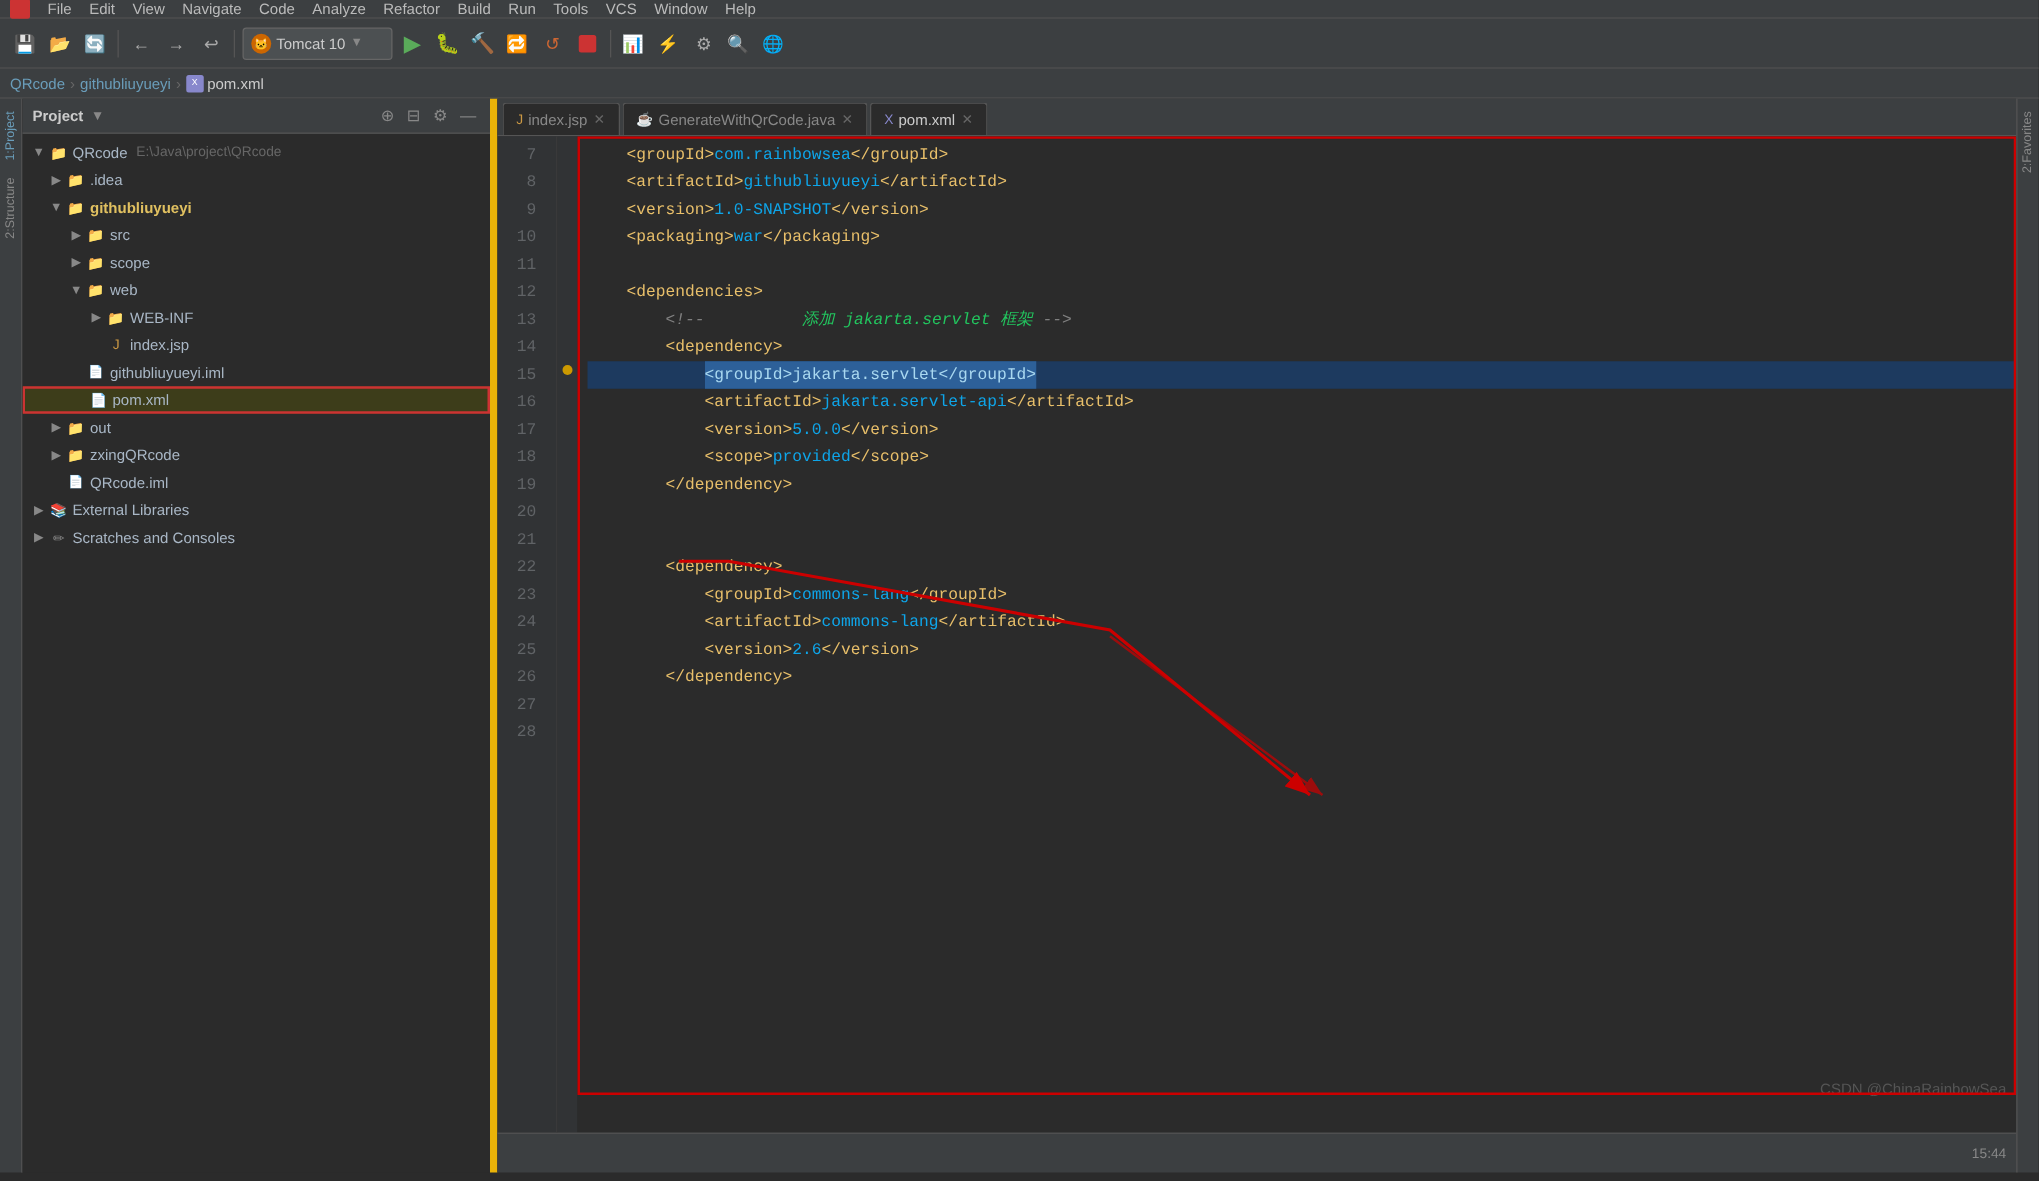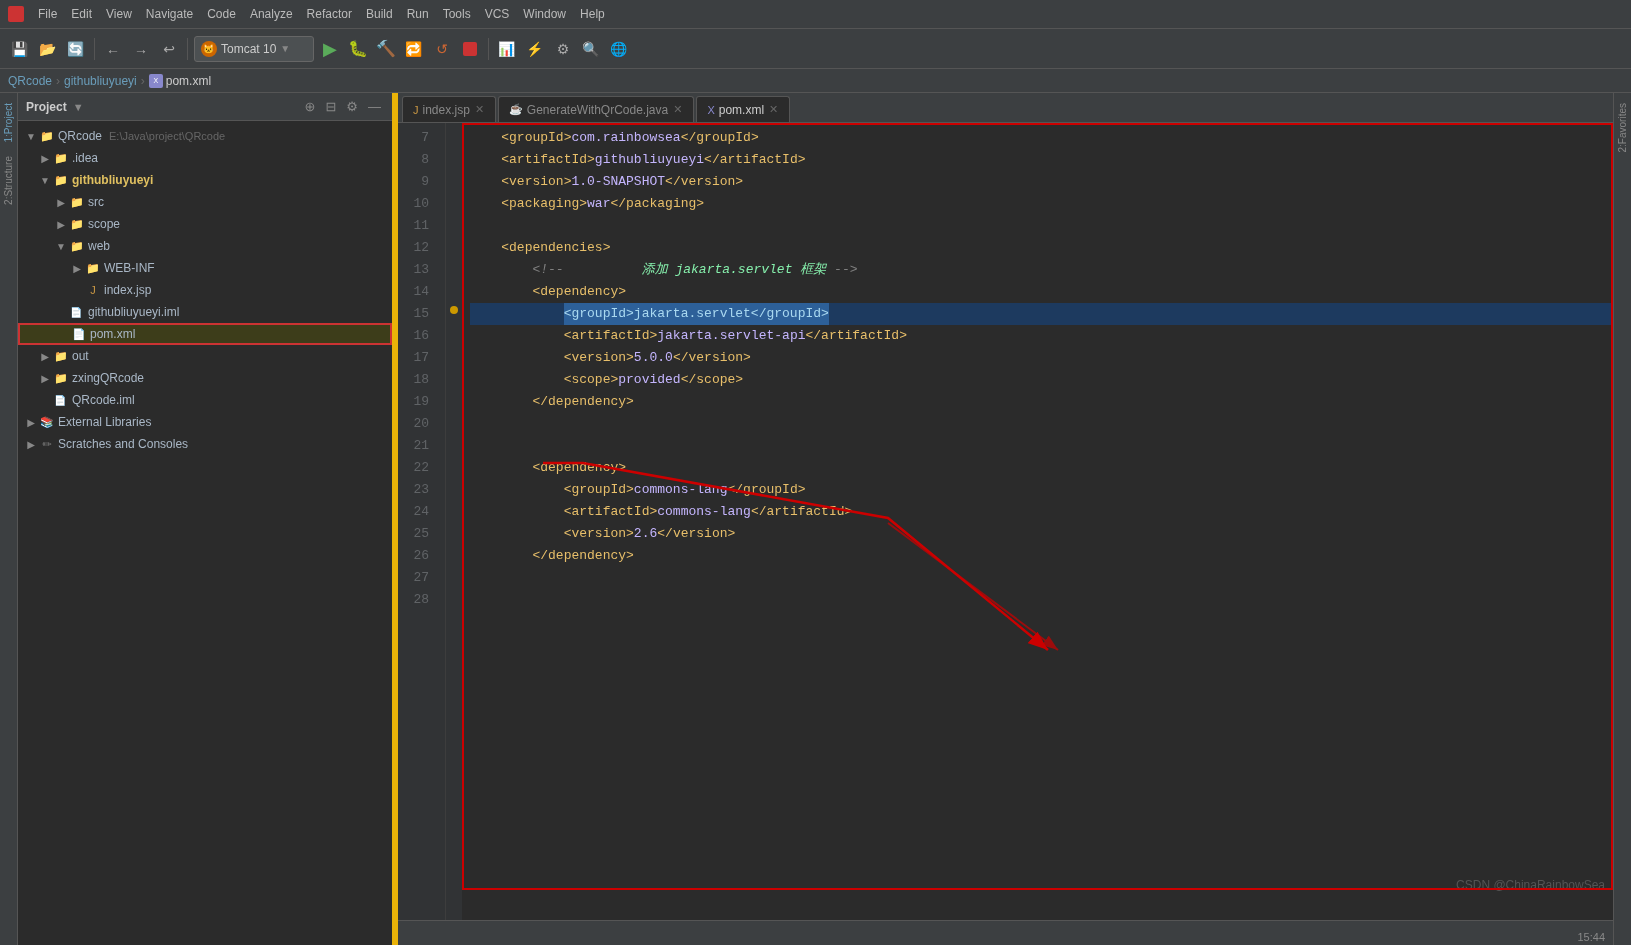--- a/index.html
+++ b/index.html
@@ -9,21 +9,21 @@
       background: #2b2b2b;
       color: #a9b7c6;
       width: 1631px;
       height: 945px;
       overflow: hidden;
     }
 
     
     .menu-bar {
       background: #3c3f41;
-      height: 29px;
+      height: 15px;
       display: flex;
       align-items: center;
       padding: 0 8px;
       gap: 2px;
       border-bottom: 1px solid #555;
     }
     .menu-bar-logo {
       width: 16px;
       height: 16px;
       margin-right: 6px;
@@ -355,21 +355,21 @@
     .code-line {
       height: 22px;
       display: flex;
       align-items: center;
       white-space: pre;
     }
 
     
     .xml-bracket { color: #e8bf6a; }
     .xml-tag { color: #e8bf6a; }
-    .xml-text { color: #c4b5fd; }
+    .xml-text { color: #0ea5e9; }
     .xml-comment { color: #808080; font-style: italic; }
     .xml-comment-text { color: #808080; font-style: italic; }
 
     
     .red-border-overlay {
       position: absolute;
       top: 0;
       left: 64px;
       right: 0;
       bottom: 30px;
@@ -736,21 +736,21 @@
         <div class="code-line">
           <span class="xml-text">    </span>
           <span class="xml-bracket">&lt;</span>
           <span class="xml-tag">dependencies</span>
           <span class="xml-bracket">&gt;</span>
         </div>
 
         <div class="code-line">
           <span class="xml-text">        </span>
           <span class="xml-comment">&lt;!--</span>
-          <span class="xml-comment-text" style="color:#86efac;">          添加 jakarta.servlet 框架 </span>
+          <span class="xml-comment-text" style="color:#22c55e;">          添加 jakarta.servlet 框架 </span>
           <span class="xml-comment">--&gt;</span>
         </div>
 
         <div class="code-line">
           <span class="xml-text">        </span>
           <span class="xml-bracket">&lt;</span>
           <span class="xml-tag">dependency</span>
           <span class="xml-bracket">&gt;</span>
         </div>
 

